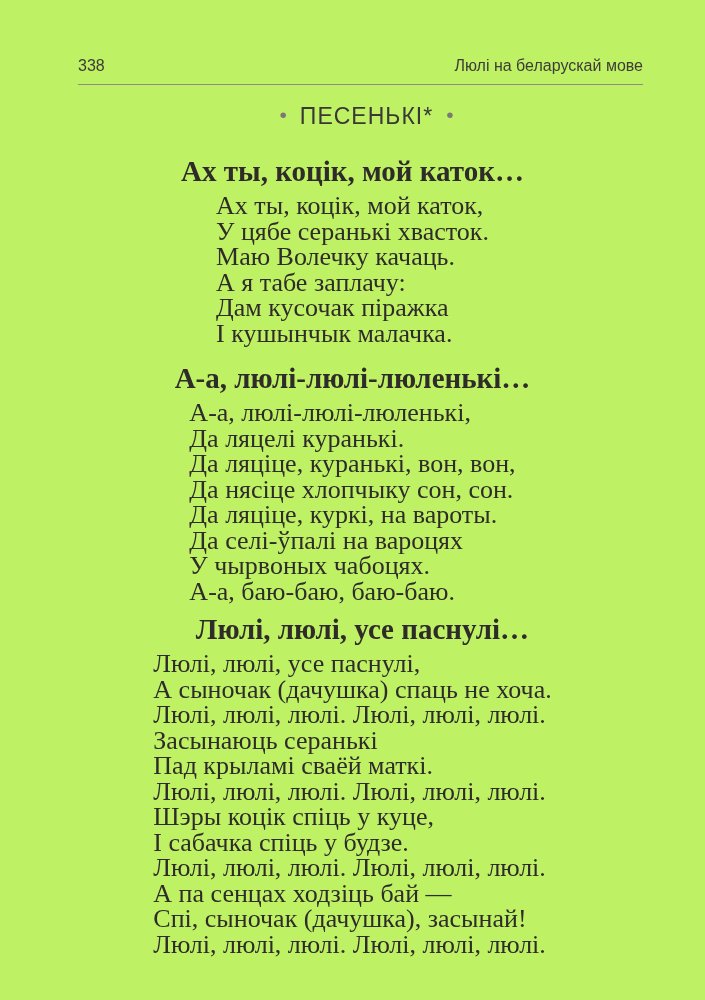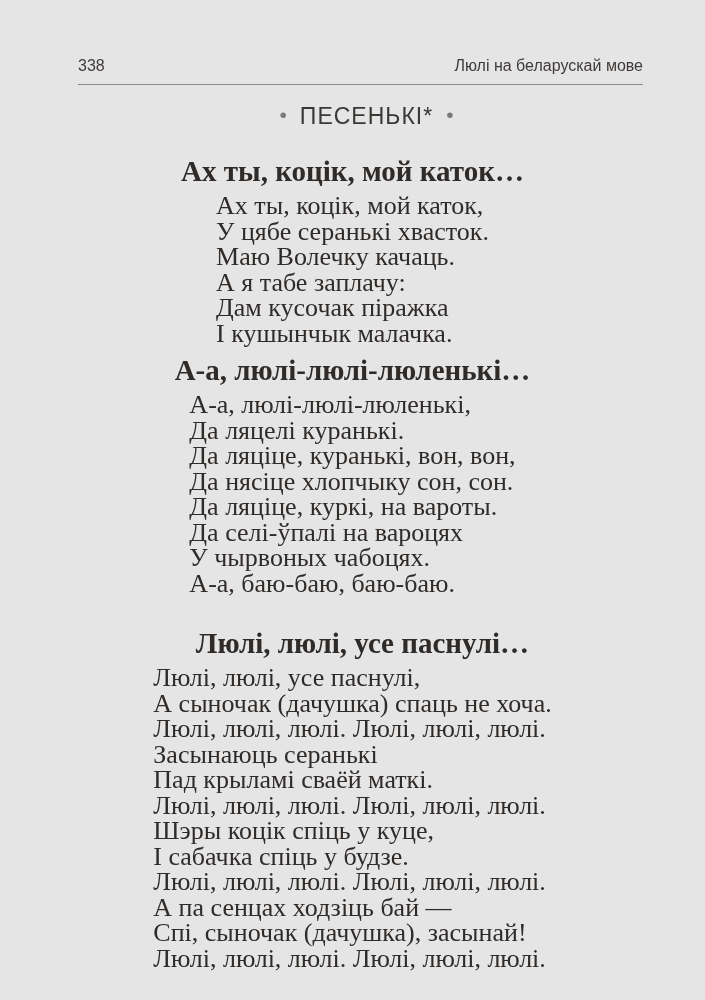--- a/index.html
+++ b/index.html
@@ -4,21 +4,21 @@
 <style>
   html, body {
     margin: 0;
     padding: 0;
     background: #ffffff;
   }
   .page {
     position: relative;
     width: 705px;
     height: 1000px;
-    background: #e5e5e5;
+    background: #bef264;
     box-sizing: border-box;
     overflow: hidden;
     font-family: "Liberation Serif", serif;
     color: #2f2b29;
   }
   .page-header {
     display: flex;
     justify-content: space-between;
     align-items: baseline;
     margin: 0 62px 0 78px;
@@ -50,22 +50,22 @@
   .poem { margin: 0; }
   .poem-title {
     margin: 0 0 5px 0;
     text-align: center;
     font-family: "Liberation Serif", serif;
     font-weight: bold;
     font-size: 29px;
     color: #2f2b29;
   }
   .poem:nth-of-type(1) .poem-title { margin-top: 25px; }
-  .poem:nth-of-type(2) .poem-title { margin-top: 8px; }
-  .poem:nth-of-type(3) .poem-title { margin-top: 31px; padding-left: 20px; }
+  .poem:nth-of-type(2) .poem-title { margin-top: 16px; }
+  .poem:nth-of-type(3) .poem-title { margin-top: 9px; padding-left: 20px; }
   .stanza {
     width: fit-content;
     margin: 0 auto;
     font-size: 26px;
     line-height: 25.5px;
     text-align: left;
   }
 </style>
 </head>
 <body>

